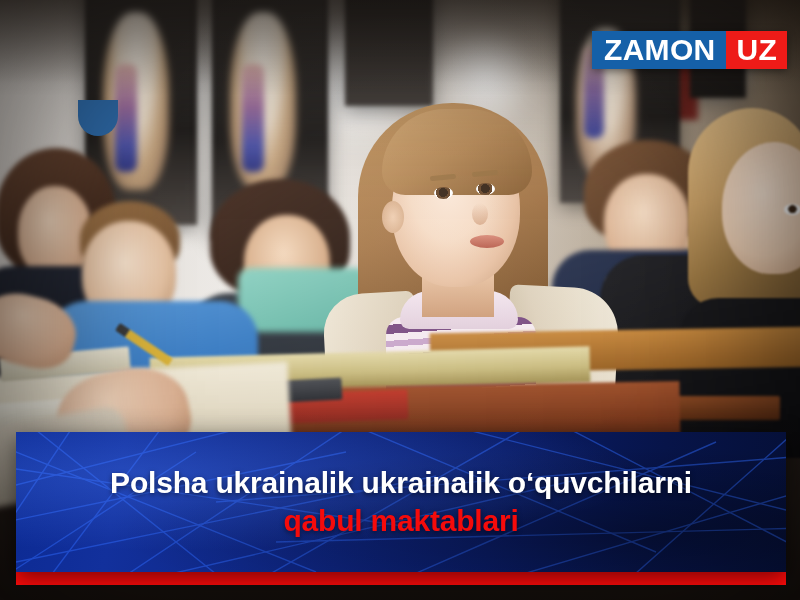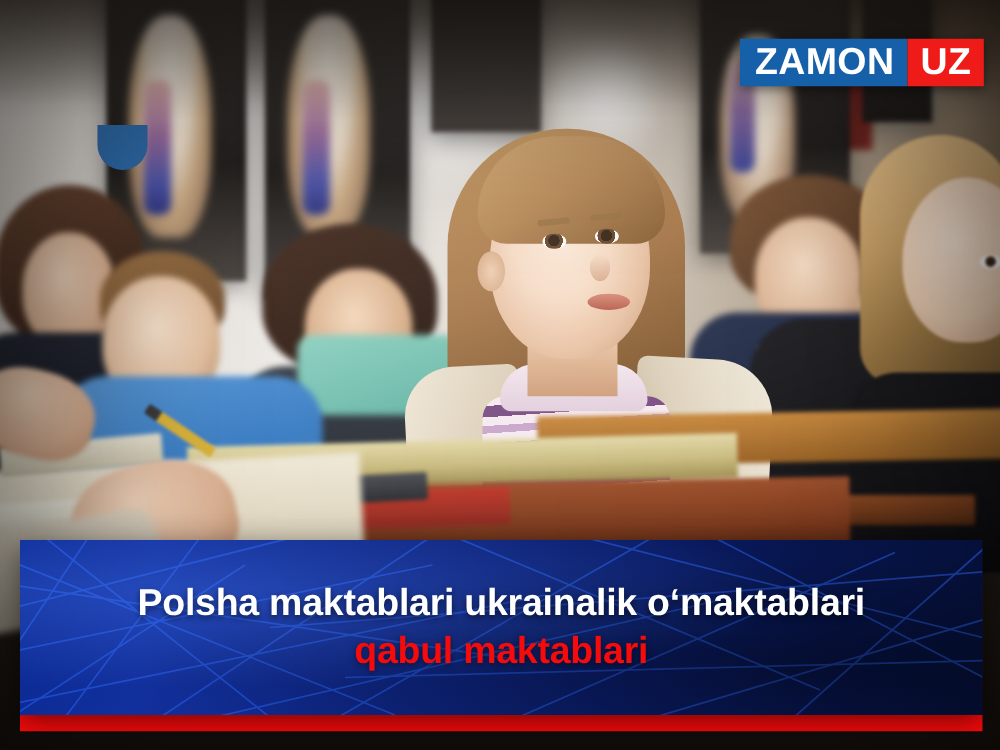--- a/index.html
+++ b/index.html
@@ -524,19 +524,19 @@
           <path d="M540 -10 L790 120"></path>
           <path d="M200 70 L790 24"></path>
           <path d="M260 110 L790 96"></path>
           <path d="M120 150 L560 48"></path>
           <path d="M610 150 L790 -10"></path>
           <path d="M-20 150 L180 20"></path>
         </g>
       </svg>
       <div class="sheen"></div>
 
-      <div class="cap-line l1">Polsha maktablari ukrainalik o‘maktablari</div>
+      <div class="cap-line l1">Polsha ukrainalik ukrainalik o‘quvchilarni</div>
       <div class="cap-line l2">qabul maktablari</div>
     </div>
     <div class="redbar"></div>
   </div>
 
 </div>
 
 </body></html>

